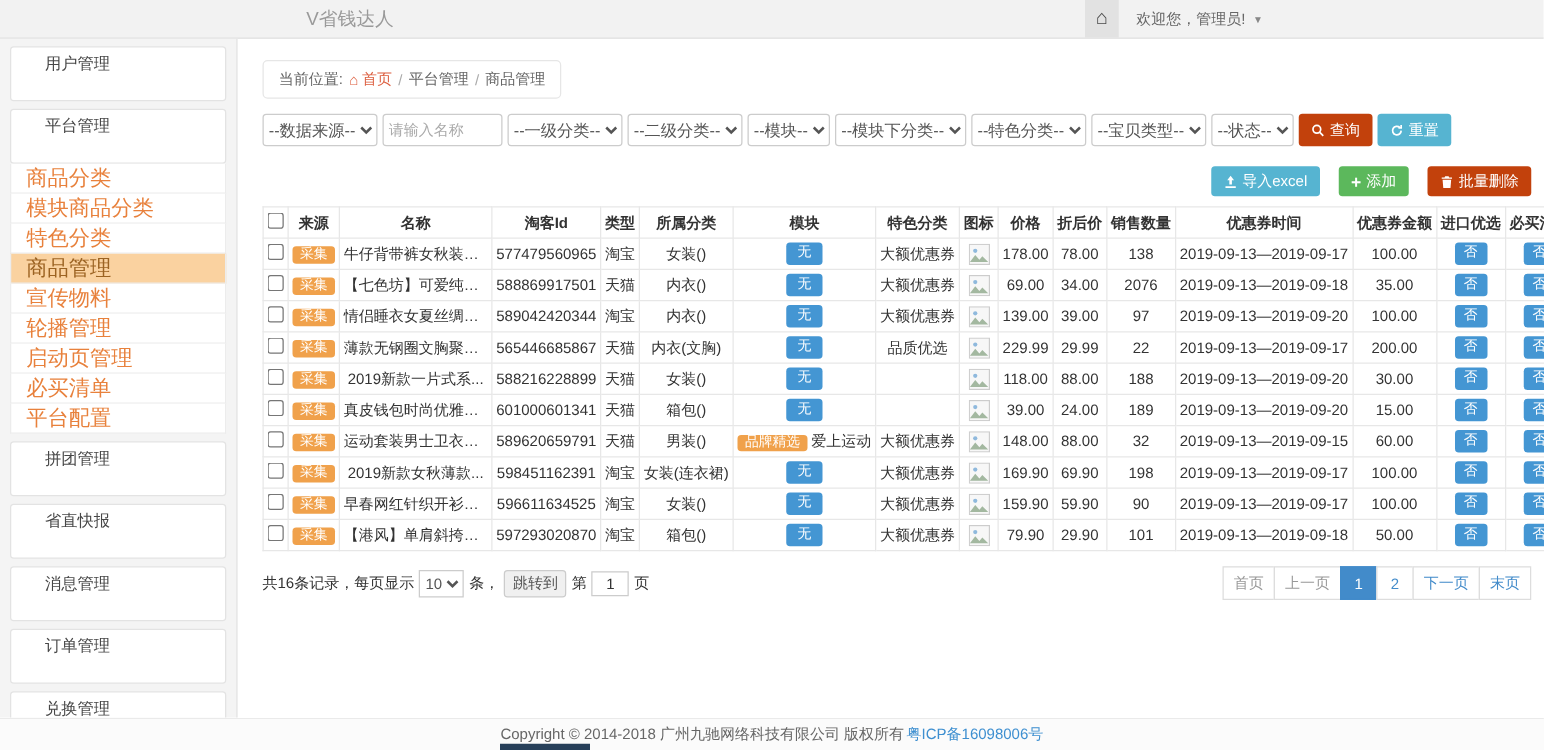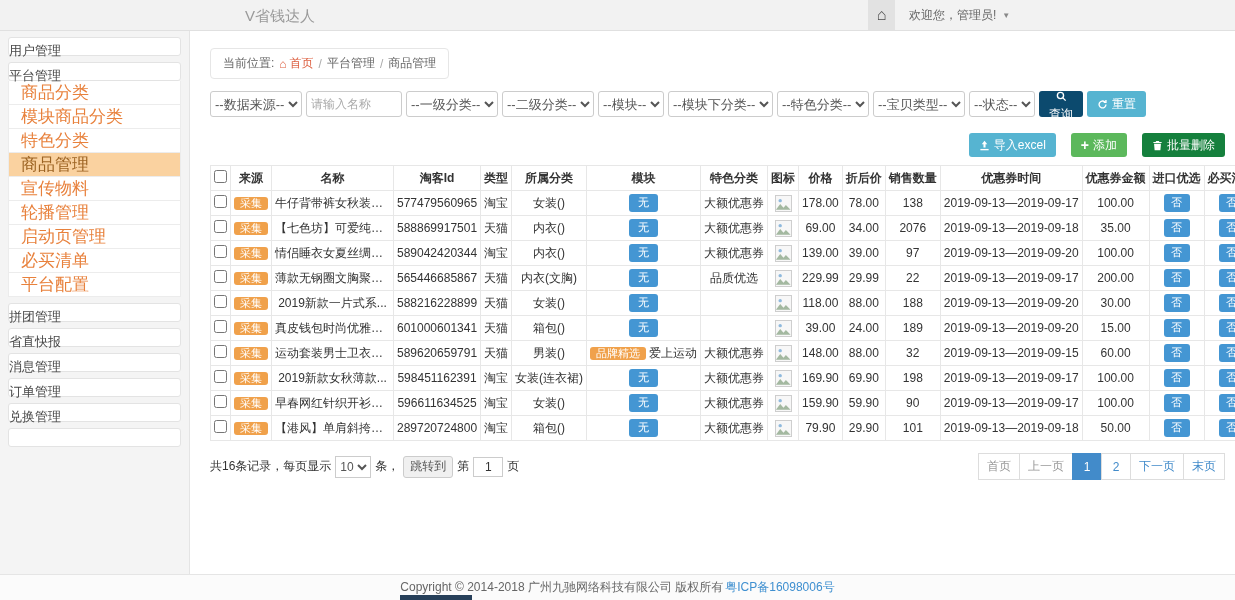--- a/index.html
+++ b/index.html
@@ -13,44 +13,44 @@
   .nav-right { position:absolute; left:868px; top:0; height:30px; display:flex; }
   .home-box { width:27px; background:#e2e2e2; display:flex; align-items:center; justify-content:center;
     font-size:16px; color:#4a4a4a; cursor:pointer; }
   .welcome { display:flex; align-items:center; gap:6px; padding-left:14px; font-size:12px; color:#666; cursor:pointer; }
   .caret { font-size:8px; color:#888; }
 
   
   .sidebar { position:absolute; left:0; top:31px; width:190px; height:543px; background:#f4f4f4;
     border-right:1px solid #e4e4e4; padding:0 8px; overflow:hidden; }
   .sidebar-title { margin:20px 4px 8px 4px; font-size:15px; font-weight:bold; color:#25323e; }
-  .menu-top { margin-top:6px; height:19px; line-height:26px; background:#fff; border:1px solid #e3e3e3;
-    border-radius:3px; padding-left:0; font-size:13px; color:#474747; cursor:pointer; }
+  .menu-top { margin-top:6px; height:44px; line-height:26px; background:#fff; border:1px solid #e3e3e3;
+    border-radius:3px; padding-left:27px; font-size:13px; color:#474747; cursor:pointer; }
   .menu-sub { height:24px; line-height:23px; background:#fff; border:1px solid #ececec; border-top:none;
     padding-left:12px; font-size:17px; color:#e8813c; cursor:pointer; }
   .menu-sub.active { background:#fad2a0; color:#9c6322; }
 
   
   .main { position:absolute; left:210px; top:31px; width:1015px; }
   .breadcrumb-box { display:inline-flex; align-items:center; gap:5px; margin-top:17px; border:1px solid #e6e6e6;
     border-radius:4px; background:#fff; padding:6px 12px; font-size:12px; color:#666; }
   .bc-home { color:#dd6041; cursor:pointer; display:inline-flex; align-items:center; gap:3px; }
   .bc-sep { color:#aaa; }
 
   .filter-row { display:flex; align-items:center; gap:4px; margin-top:12px; }
   .filter-fields { display:flex; align-items:center; gap:4px; }
   .filter-select { height:26px; font-size:13px; color:#555; border:1px solid #ccc; border-radius:3px; background:#fff; }
   .filter-input { width:96px; height:26px; font-size:12px; color:#555; border:1px solid #ccc; border-radius:3px; padding:0 4px; }
   .filter-input::placeholder { color:#aaa; }
   .btn { display:inline-flex; align-items:center; gap:4px; height:26px; padding:0 10px; border:none;
     border-radius:3px; color:#fff; font-size:12px; cursor:pointer; white-space:nowrap; }
-  .btn-primary { background:#0c4a6e;flex-direction:column; }
+  .btn-primary { background:#c2410c; }
   .btn-info { background:#56b4d1; }
   .btn-success { background:#5cb85c; }
-  .btn-danger-light { background:#15803d; }
+  .btn-danger-light { background:#c2410c; }
   .ic { display:inline-flex; align-items:center; }
   .plus { font-size:14px; font-weight:bold; line-height:1; }
 
   .action-row { display:flex; justify-content:flex-end; gap:15px; margin-top:16px; }
   .action-row .btn { height:24px; }
 
   .data-table { width:100%; border-collapse:collapse; margin-top:8px; background:#fff; }
   .data-table th, .data-table td { border:1px solid #e7e7e7; font-size:12px; color:#333; text-align:center;
     padding:3px 3px; white-space:nowrap; height:25px; }
   .data-table th { font-weight:bold; }
@@ -425,21 +425,21 @@
           <td>90</td>
           <td>2019-09-13—2019-09-17</td>
           <td>100.00</td>
           <td><button class="mini-btn mini-blue">否</button></td>
           <td><button class="mini-btn mini-blue">否</button></td>
         </tr>
         <tr>
           <td><input type="checkbox" style=""></td>
           <td><span class="badge badge-orange">采集</span></td>
           <td class="cell-name">【港风】单肩斜挎链条...</td>
-          <td>289720724800</td>
+          <td>597293020870</td>
           <td>淘宝</td>
           <td>箱包()</td>
           <td><span class="badge badge-blue">无</span></td>
           <td>大额优惠券</td>
           <td><span class="prod-img">
               <svg viewBox="0 0 18 18" width="17" height="17">
                 <rect x="0.5" y="0.5" width="17" height="17" fill="#f7f7f7" stroke="#cccccc"></rect>
                 <circle cx="5.5" cy="6" r="1.8" fill="#8fb9dd"></circle>
                 <path d="M1 15.5l4.5-6 3.5 4 2.5-3 5 5z" fill="#a3b8a0"></path>
               </svg>

